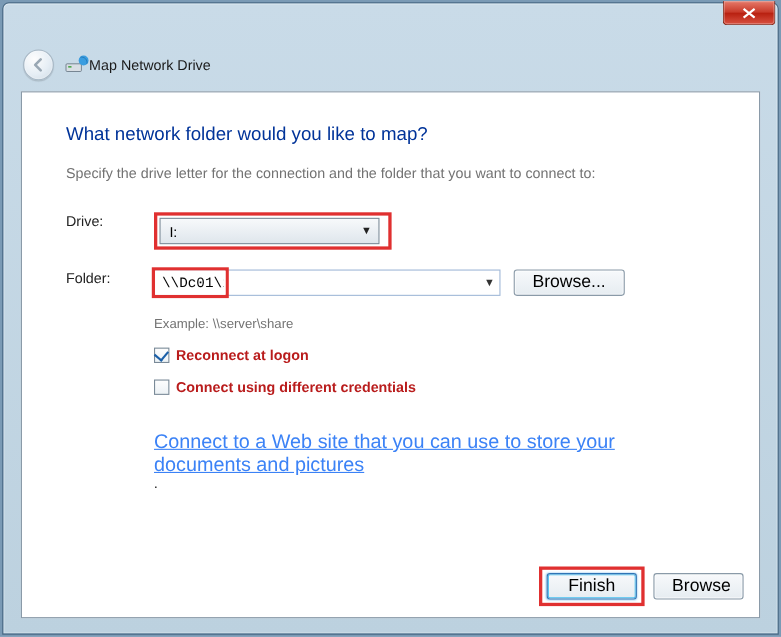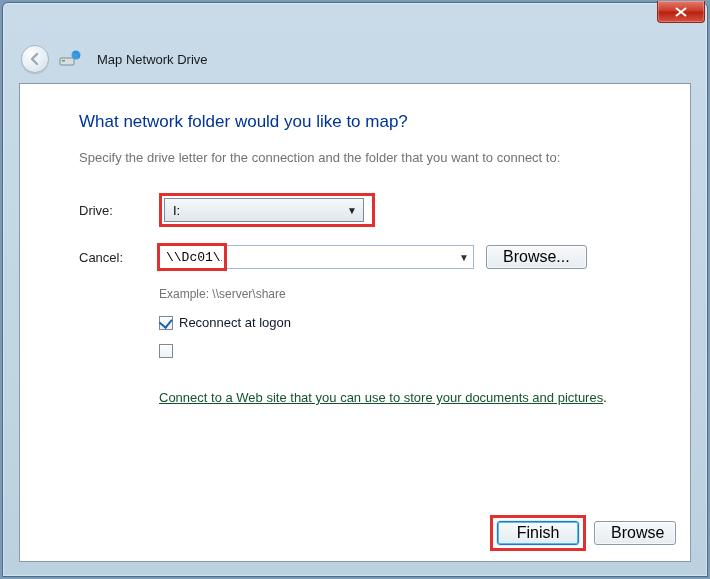--- a/index.html
+++ b/index.html
@@ -46,47 +46,46 @@
   }
   .back-btn {
     width: 28px; height: 28px;
     border-radius: 50%;
     background: radial-gradient(circle at 35% 30%, #fdfdfd, #e6eef5 55%, #cdd9e3);
     border: 1px solid #a7b7c4;
     display: flex; align-items: center; justify-content: center;
     box-shadow: 0 1px 1px rgba(0,0,0,0.15), inset 0 0 2px rgba(255,255,255,0.8);
   }
   .back-btn svg { width: 14px; height: 14px; }
-  .title-group { display: flex; align-items: center; gap: 16px; }
+  .title-group { display: flex; align-items: center; gap: 0; }
   .title-text { font-size: 13px; color: #1a1a1a; }
   .drive-icon { width: 22px; height: 20px; position: relative; }
   .content-panel {
     position: absolute;
     top: 80px; left: 16px; right: 16px; bottom: 14px;
     background: #fff;
     border: 1px solid #8a9aa8;
   }
   .content-inner {
     padding: 28px 40px 0 40px;
-    margin-left: 19px;
   }
   .heading {
     color: #003399;
     font-size: 17px;
     font-weight: normal;
     margin: 0 0 18px 0;
   }
   .subtext {
     color: #737373;
     font-size: 13px;
     margin-bottom: 28px;
   }
   .form-row {
     display: flex;
-    align-items: center;
+    align-items: flex-start;
     margin-bottom: 18px;
   }
   .form-label {
     width: 80px;
     font-size: 13px;
     color: #222;
   }
   .highlight-outer {
     border: 3px solid #e03030;
     padding: 2px;
@@ -144,41 +143,42 @@
     box-shadow: inset 0 0 0 1px rgba(255,255,255,0.6);
     cursor: default;
   }
   .indented { margin-left: 80px; }
   .example {
     font-size: 12px; color: #737373;
     margin-bottom: 14px;
   }
   .check-row {
     display: flex; align-items: center; gap: 6px;
-    font-size: 13px; color: #0f172a;
+    font-size: 13px; color: #b91c1c;
     margin-bottom: 14px;
+    font-weight: bold;
   }
   .checkbox {
     width: 14px; height: 14px;
     border: 1px solid #7a8a98;
     background: linear-gradient(#fdfdfd,#edf2f6);
     display: flex; align-items: center; justify-content: center;
   }
   .checkbox.checked::after {
     content: "";
     width: 9px; height: 7px;
     background: none;
     border-left: 2px solid #1a5fa8;
     border-bottom: 2px solid #1a5fa8;
     transform: rotate(-50deg) translate(0px,-1px);
   }
   .link-text {
-    color: #14532d;
+    color: #3b82f6;
     text-decoration: underline;
-    font-size: 13px;
+    font-size: 18px;
     margin-top: 18px;
     display: inline-block;
   }
   .footer {
     position: absolute;
     bottom: 10px; right: 14px;
     display: flex; align-items: center; gap: 8px;
   }
   .footer-btn { width: 82px; }
   .footer-btn.primary {
@@ -233,21 +233,21 @@
         <div class="form-label">Drive:</div>
         <div class="highlight-outer padded-right">
           <div class="drive-select">
             <span>I:</span>
             <span class="arrow">▼</span>
           </div>
         </div>
       </div>
 
       <div class="form-row">
-        <div class="form-label">Cancel:</div>
+        <div class="form-label">Folder:</div>
         <div class="folder-area">
           <div class="folder-combo">
             <div class="folder-text-frame">
               <input class="folder-input" type="text" value="\\Dc01\it" style="">
             </div>
             <div class="folder-rest"></div>
             <div class="folder-drop">▼</div>
           </div>
           <button class="browse-btn">Browse...</button>
         </div>
@@ -255,20 +255,21 @@
 
       <div class="indented example">Example: \\server\share</div>
 
       <div class="indented check-row">
         <span class="checkbox checked"></span>
         <span>Reconnect at logon</span>
       </div>
 
       <div class="indented check-row">
         <span class="checkbox"></span>
+        <span>Connect using different credentials</span>
       </div>
 
       <div class="indented">
         <a href="#" class="link-text">Connect to a Web site that you can use to store your documents and pictures</a><span>.</span>
       </div>
 
     </div>
 
     <div class="footer">
       <span class="highlight-finish">

